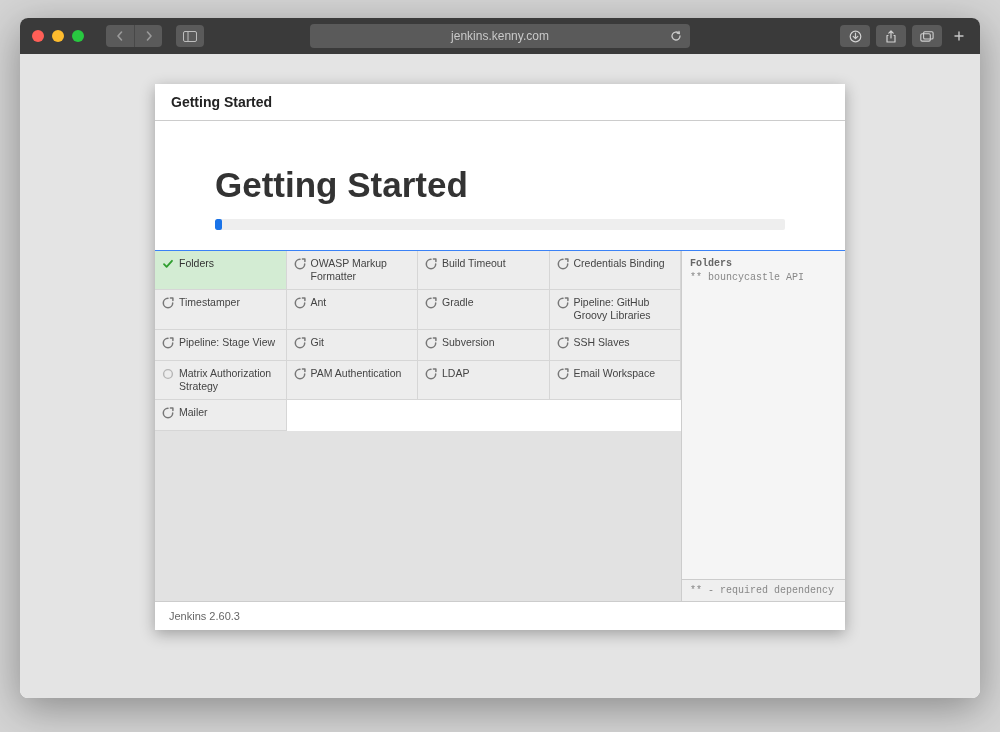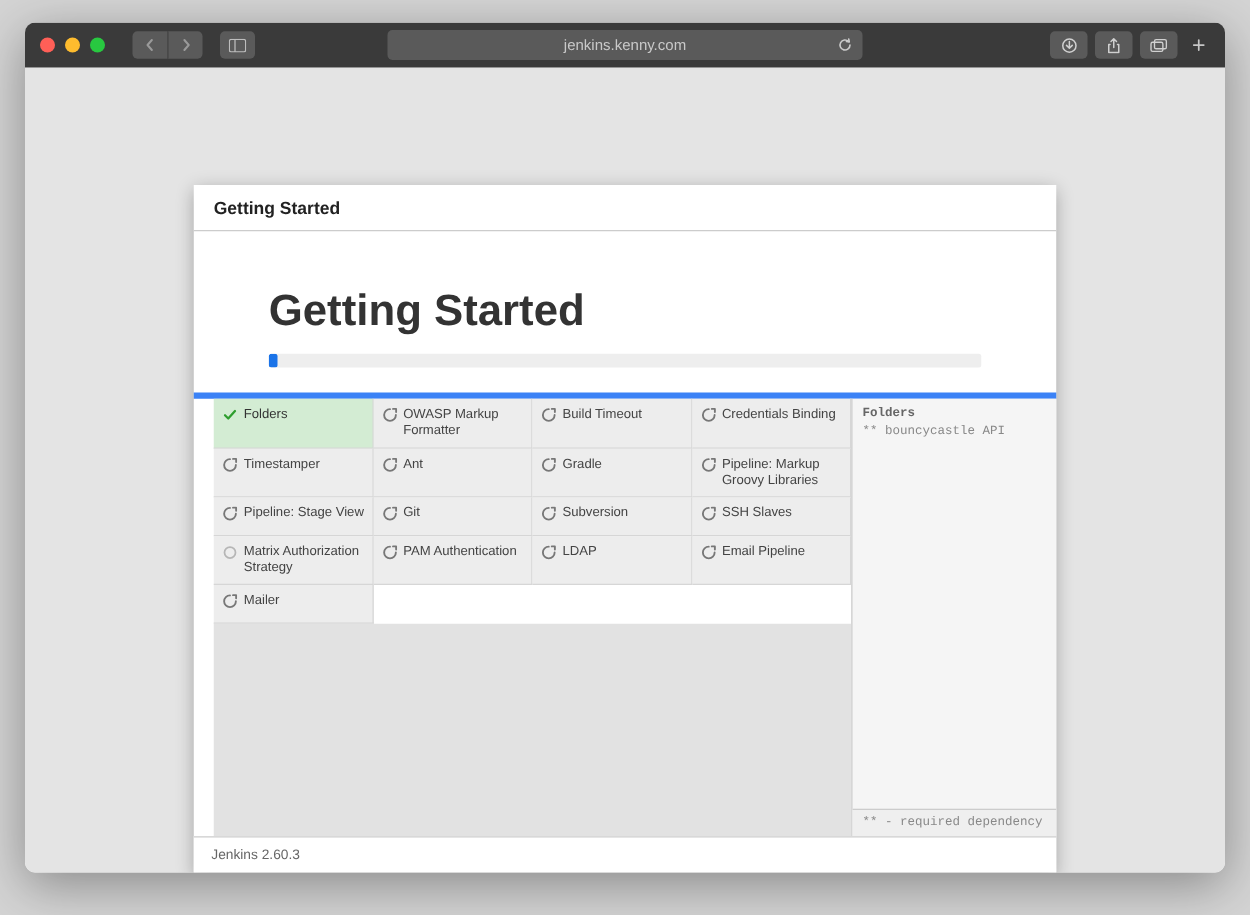--- a/index.html
+++ b/index.html
@@ -60,21 +60,21 @@
       width: 30px; height: 22px; background: #5a5a5a; border-radius: 4px;
       display: flex; align-items: center; justify-content: center; color: #d0d0d0;
     }
     .tab-plus { width: 18px; color: #c6c6c6; display:flex; align-items:center; justify-content:center; margin-left:2px;}
 
     
     .page {
       background: #e4e4e4;
       height: 644px;
       display: flex;
-      align-items: flex-end;
+      align-items: flex-start;
       justify-content: center;
       padding-top: 30px;
     }
 
     
     .wizard {
       width: 690px;
       background: #fff;
       box-shadow: 0 4px 14px rgba(0,0,0,0.3);
       display: flex;
@@ -105,23 +105,22 @@
     }
     .progress-fill {
       height: 100%;
       background: #1a73e8;
       width: 1.2%;
       border-radius: 2px;
     }
 
     .content-row {
       display: flex;
-      border-top: 5px solid #3b82f6;
+      border-top: 1px solid #3b82f6;
       min-height: 330px;
-      padding-left: 16px;
     }
     .plugin-grid {
       flex: 1;
       display: grid;
       grid-template-columns: repeat(4, 1fr);
     }
     .plugin-cell {
       border-right: 1px solid #d6d6d6;
       border-bottom: 1px solid #d6d6d6;
       padding: 6px 6px 6px 6px;
@@ -329,21 +328,21 @@
               </span>
               <span class="plugin-name">Gradle</span>
             </div>
             <div class="plugin-cell pending">
               <span class="plugin-icon">
                 <svg width="12" height="12" viewBox="0 0 12 12">
                   <path d="M6 1.3 A4.7 4.7 0 1 0 10.7 6" fill="none" stroke="currentColor" stroke-width="1.5" stroke-linecap="round"></path>
                   <path d="M8.4 1.1 L10.9 1.1 L10.9 3.6" fill="none" stroke="currentColor" stroke-width="1.5" stroke-linecap="round" stroke-linejoin="round"></path>
                 </svg>
               </span>
-              <span class="plugin-name">Pipeline: Markup Groovy Libraries</span>
+              <span class="plugin-name">Pipeline: GitHub Groovy Libraries</span>
             </div>
             <div class="plugin-cell pending">
               <span class="plugin-icon">
                 <svg width="12" height="12" viewBox="0 0 12 12">
                   <path d="M6 1.3 A4.7 4.7 0 1 0 10.7 6" fill="none" stroke="currentColor" stroke-width="1.5" stroke-linecap="round"></path>
                   <path d="M8.4 1.1 L10.9 1.1 L10.9 3.6" fill="none" stroke="currentColor" stroke-width="1.5" stroke-linecap="round" stroke-linejoin="round"></path>
                 </svg>
               </span>
               <span class="plugin-name">Pipeline: Stage View</span>
             </div>
@@ -400,21 +399,21 @@
               </span>
               <span class="plugin-name">LDAP</span>
             </div>
             <div class="plugin-cell pending">
               <span class="plugin-icon">
                 <svg width="12" height="12" viewBox="0 0 12 12">
                   <path d="M6 1.3 A4.7 4.7 0 1 0 10.7 6" fill="none" stroke="currentColor" stroke-width="1.5" stroke-linecap="round"></path>
                   <path d="M8.4 1.1 L10.9 1.1 L10.9 3.6" fill="none" stroke="currentColor" stroke-width="1.5" stroke-linecap="round" stroke-linejoin="round"></path>
                 </svg>
               </span>
-              <span class="plugin-name">Email Pipeline</span>
+              <span class="plugin-name">Email Workspace</span>
             </div>
             <div class="plugin-cell pending">
               <span class="plugin-icon">
                 <svg width="12" height="12" viewBox="0 0 12 12">
                   <path d="M6 1.3 A4.7 4.7 0 1 0 10.7 6" fill="none" stroke="currentColor" stroke-width="1.5" stroke-linecap="round"></path>
                   <path d="M8.4 1.1 L10.9 1.1 L10.9 3.6" fill="none" stroke="currentColor" stroke-width="1.5" stroke-linecap="round" stroke-linejoin="round"></path>
                 </svg>
               </span>
               <span class="plugin-name">Mailer</span>
             </div>

